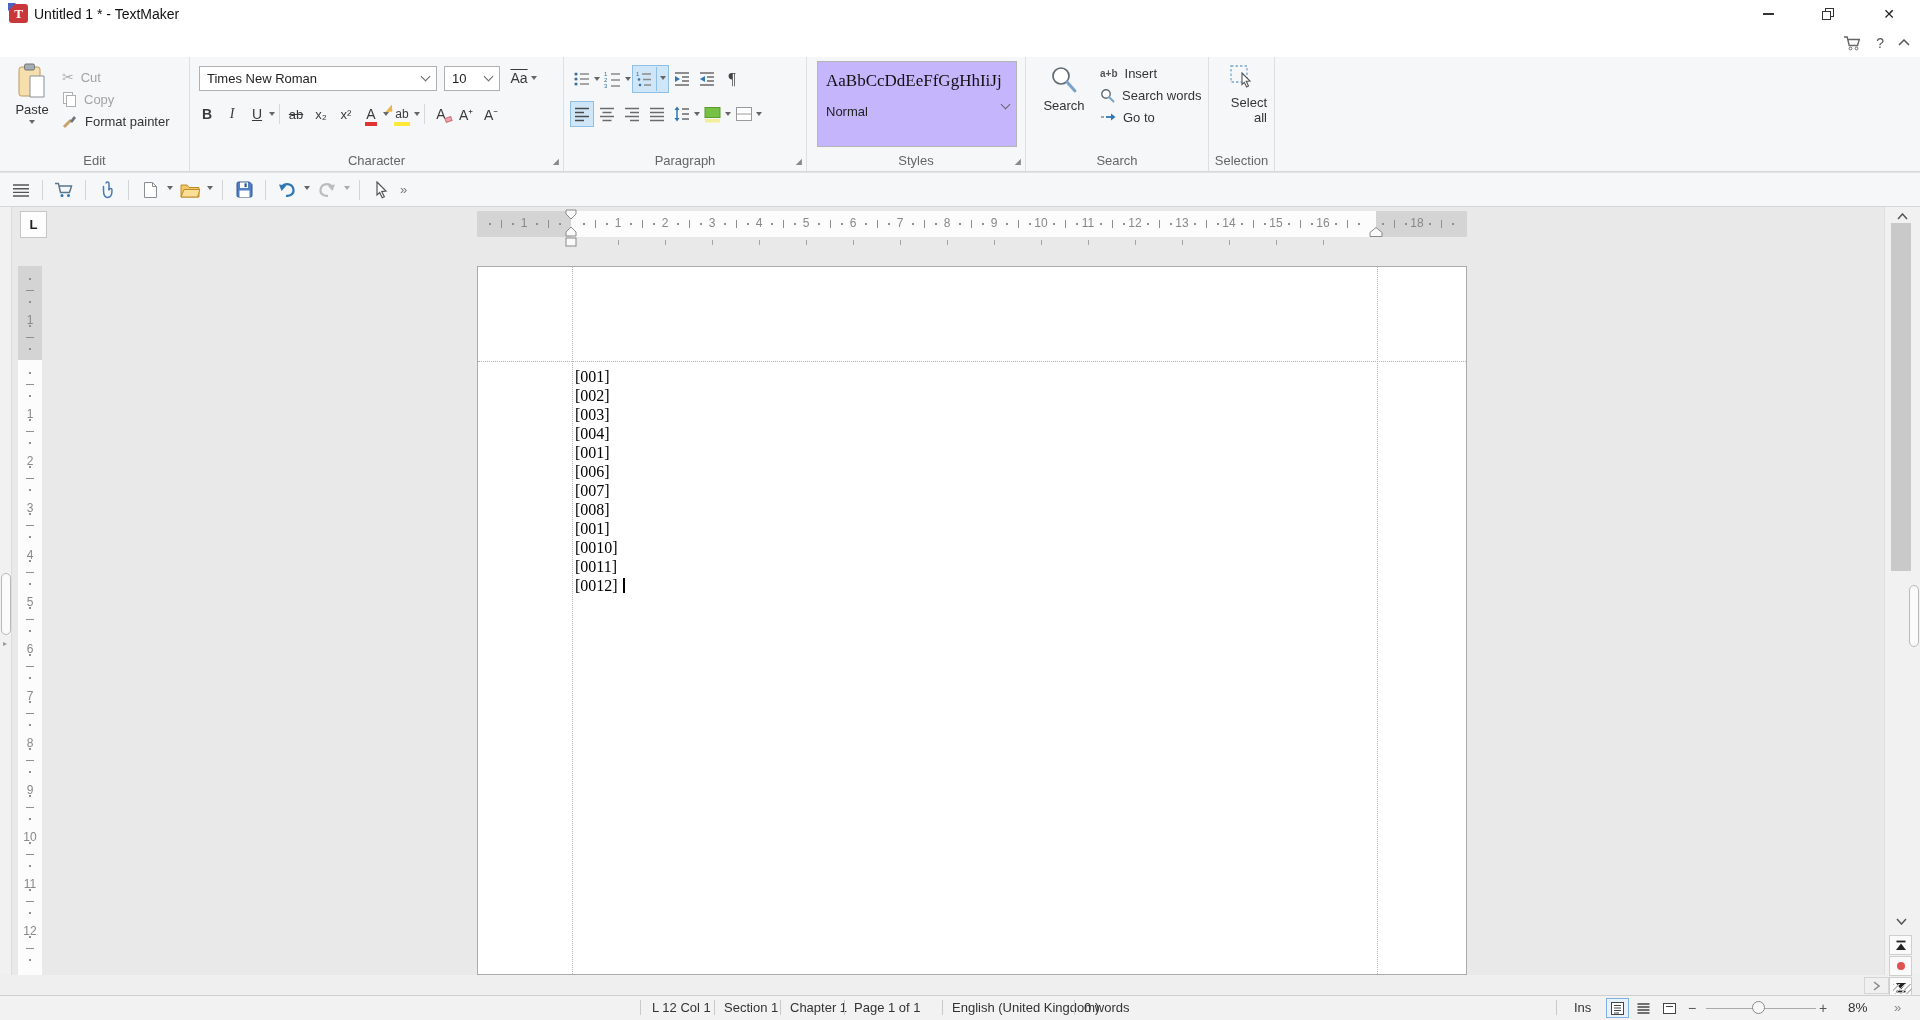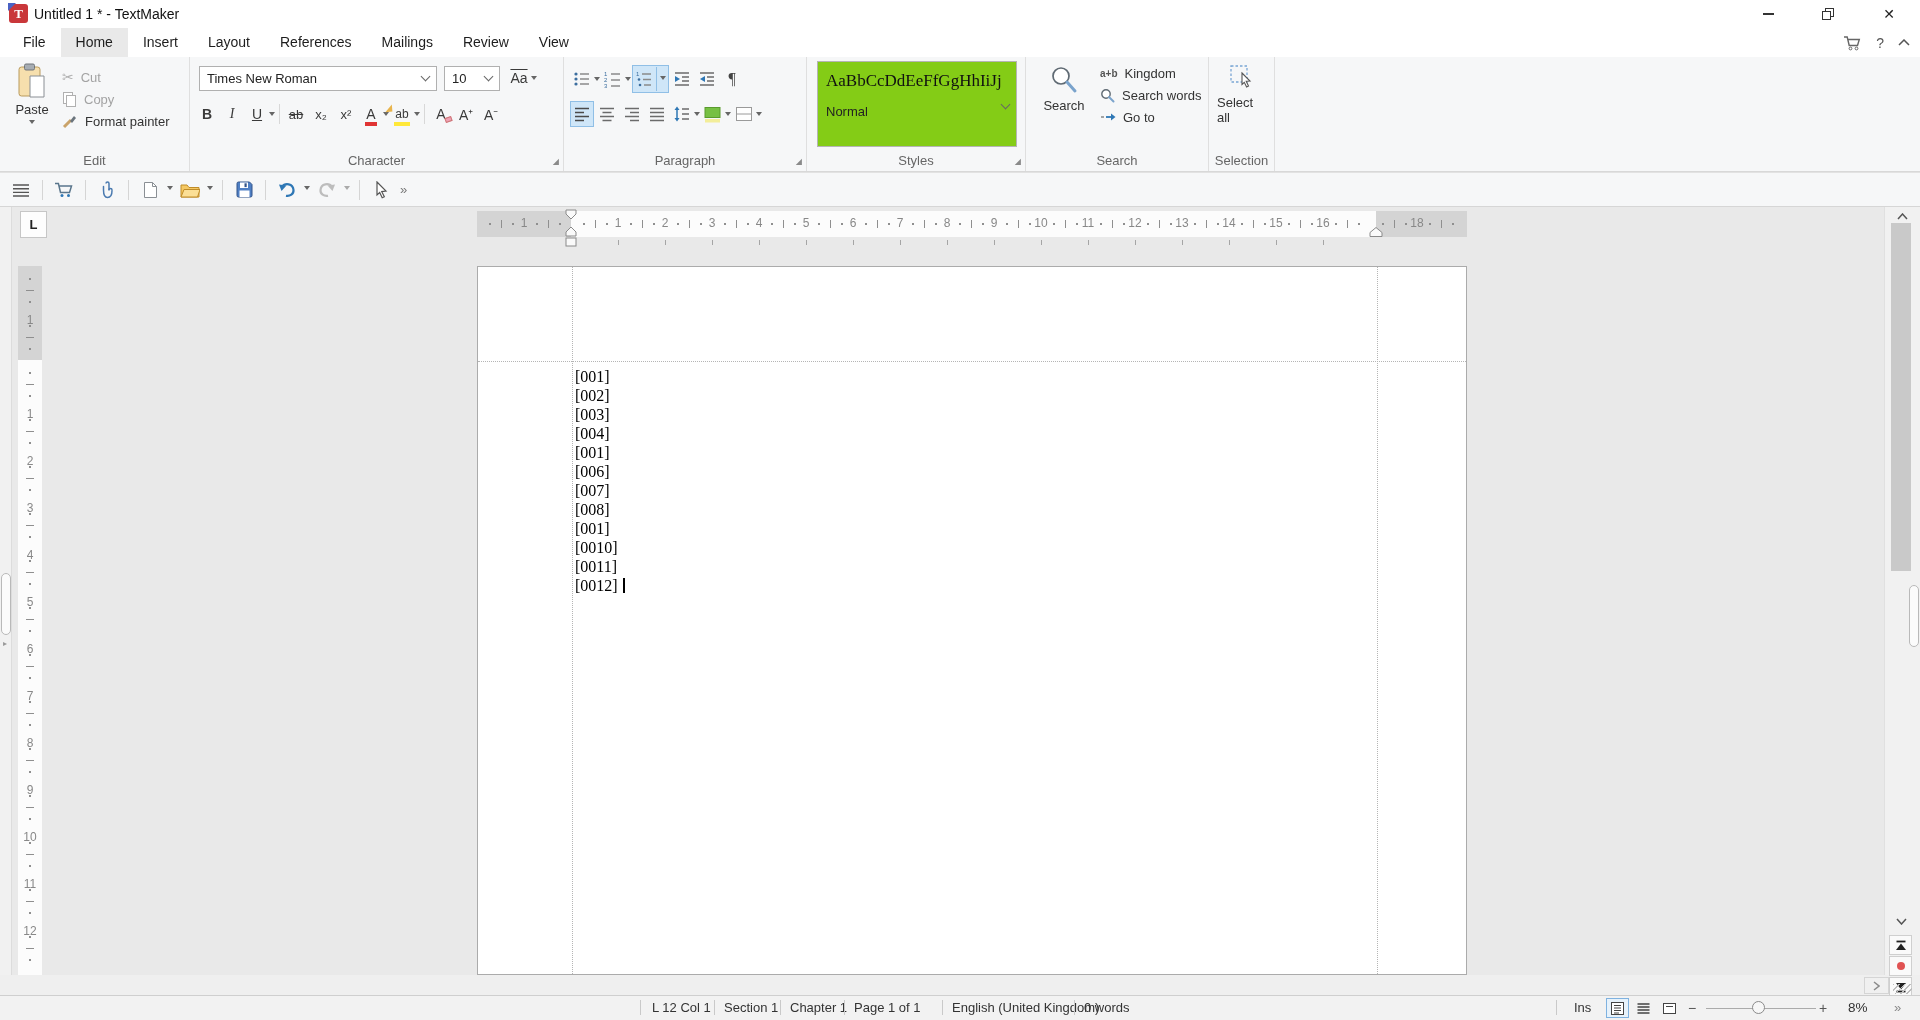--- a/index.html
+++ b/index.html
@@ -31,21 +31,21 @@
   
   .ribbon { position:absolute; left:0; top:57px; width:100%; height:115px; background:#f6f7f8;
     border-bottom:1px solid #d8d8d8; display:flex; }
   .rgroup { position:relative; height:100%; border-right:1px solid #dfdfdf; }
   .g-edit{width:190px;} .g-char{width:374px;} .g-para{width:243px;} .g-styles{width:219px;}
   .g-search{width:183px;} .g-sel{width:66px;}
   .rg-label { position:absolute; bottom:3px; left:0; width:100%; text-align:center; font-size:13px; color:#666; }
   .launcher { position:absolute; right:4px; bottom:5px; font-size:8px; color:#8a8a8a; line-height:8px; }
 
   .bigbtn { display:flex; flex-direction:column; align-items:center; }
-  .bigbtn .blabel { font-size:13px; color:#333; margin-top:3px; line-height:15px; text-align:left; }
+  .bigbtn .blabel { font-size:13px; color:#333; margin-top:3px; line-height:15px; text-align:right; }
   .dd { width:0; height:0; border:3.5px solid transparent; border-top:4px solid #666; margin-top:3px; }
   .vsep { width:1px; height:20px; background:#d8d8d8; margin:0 3px; align-self:center; }
 
   .paste-btn { position:absolute; left:8px; top:6px; width:48px; }
   .edit-col { position:absolute; left:62px; top:9px; }
   .ebtn { display:flex; align-items:center; gap:7px; height:22px; font-size:13px; color:#333; }
   .ebtn.disabled { color:#a3a3a3; }
   .scissors { font-size:14px; color:#b0b0b0; }
 
   .char-row1 { position:absolute; left:9px; top:8px; display:flex; gap:7px; align-items:center; }
@@ -69,21 +69,21 @@
   .eraser { position:absolute; right:-6px; bottom:-1px; width:7px; height:5px; background:#efa0b4; border:1px solid #c77; transform:rotate(-20deg);}
   .subsup { font-size:13px; }
 
   .para-row1 { position:absolute; left:6px; top:8px; display:flex; align-items:center; gap:1px; }
   .para-row2 { position:absolute; left:6px; top:44px; display:flex; align-items:center; gap:1px; }
   .pair { display:flex; align-items:center; }
   .splitsel { display:flex; align-items:center; background:#cfe6f8; border:1px solid #90bfe6; height:28px; padding:0 2px; }
   .splitsel .div { width:1px; height:24px; background:#90bfe6; margin:0 3px; }
   .pilcrow { font-size:16px; color:#444; font-family:"Liberation Serif",serif; }
 
-  .styles-box { position:absolute; left:10px; top:4px; width:200px; height:86px; background:#84cc16;
+  .styles-box { position:absolute; left:10px; top:4px; width:200px; height:86px; background:#c4b5fd;
     border:1px solid #b5b5b5; }
   .spreview { font-family:"Liberation Serif", serif; font-size:17px; color:#111; margin:9px 8px 0; white-space:nowrap; }
   .sname { font-size:13px; color:#222; margin:13px 8px 0; }
   .schev { position:absolute; right:7px; top:42px; }
 
   .search-big { position:absolute; left:12px; top:8px; width:52px; }
   .search-col { position:absolute; left:74px; top:5px; }
   .srow { display:flex; align-items:center; gap:7px; height:22px; font-size:13px; color:#333; }
   .apb { font-size:10px; color:#555; font-weight:bold; letter-spacing:0; }
 
@@ -175,30 +175,20 @@
           <rect x="4.5" y="1.5" width="8" height="8" fill="#fff" stroke="#333"></rect>
           <rect x="1.5" y="4.5" width="8" height="8" fill="#fff" stroke="#333"></rect>
         </svg>
     </div>
     <div class="wbtn close">
         <span class="closex">✕</span>
       </div>
   </div>
 
   <div class="menubar">
-    <div id="menu-items">
-        <span class="mitem">File</span>
-        <span class="mitem active">Home</span>
-        <span class="mitem">Insert</span>
-        <span class="mitem">Layout</span>
-        <span class="mitem">References</span>
-        <span class="mitem">Mailings</span>
-        <span class="mitem">Review</span>
-        <span class="mitem">View</span>
-      </div>
     <div class="menubar-right">
       <svg width="19" height="16">
           <path d="M1 2 h3.2 l2 8.5 h8.3 l1.8-6 H5" fill="none" stroke="#666" stroke-width="1.4"></path>
           <circle cx="7.5" cy="13.5" r="1.4" fill="none" stroke="#666"></circle>
           <circle cx="13.5" cy="13.5" r="1.4" fill="none" stroke="#666"></circle>
         </svg>
       <span class="qmark">?</span>
       <svg width="12" height="8">
           <polyline points="1,6 6,1 11,6" fill="none" stroke="#555" stroke-width="1.5"></polyline>
         </svg>
@@ -408,21 +398,21 @@
       <div class="search-big bigbtn">
         <svg width="30" height="30">
             <circle cx="12" cy="11" r="8" fill="#fff" stroke="#5f6a73" stroke-width="1.7"></circle>
             <path d="M18 17 L26 26" stroke="#7aa3cc" stroke-width="3" stroke-linecap="round"></path>
           </svg>
         <span class="blabel">Search</span>
       </div>
       <div class="search-col">
         <div class="srow">
           <span class="apb">a+b</span>
-          <span>Kingdom</span>
+          <span>Insert</span>
         </div>
         <div class="srow">
           <svg width="15" height="15">
               <circle cx="6" cy="6" r="4.2" fill="#fff" stroke="#5f6a73" stroke-width="1.4"></circle>
               <path d="M9 9 L13.5 13.5" stroke="#7aa3cc" stroke-width="2" stroke-linecap="round"></path>
             </svg>
           <span>Search words</span>
         </div>
         <div class="srow">
           <svg width="16" height="10">

